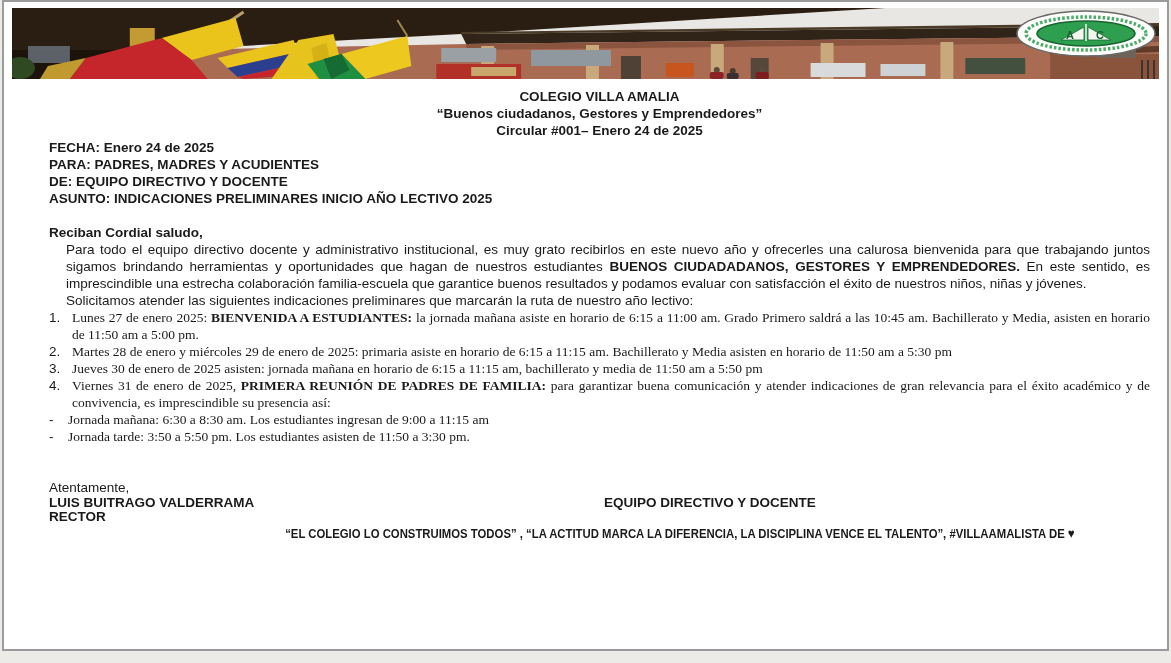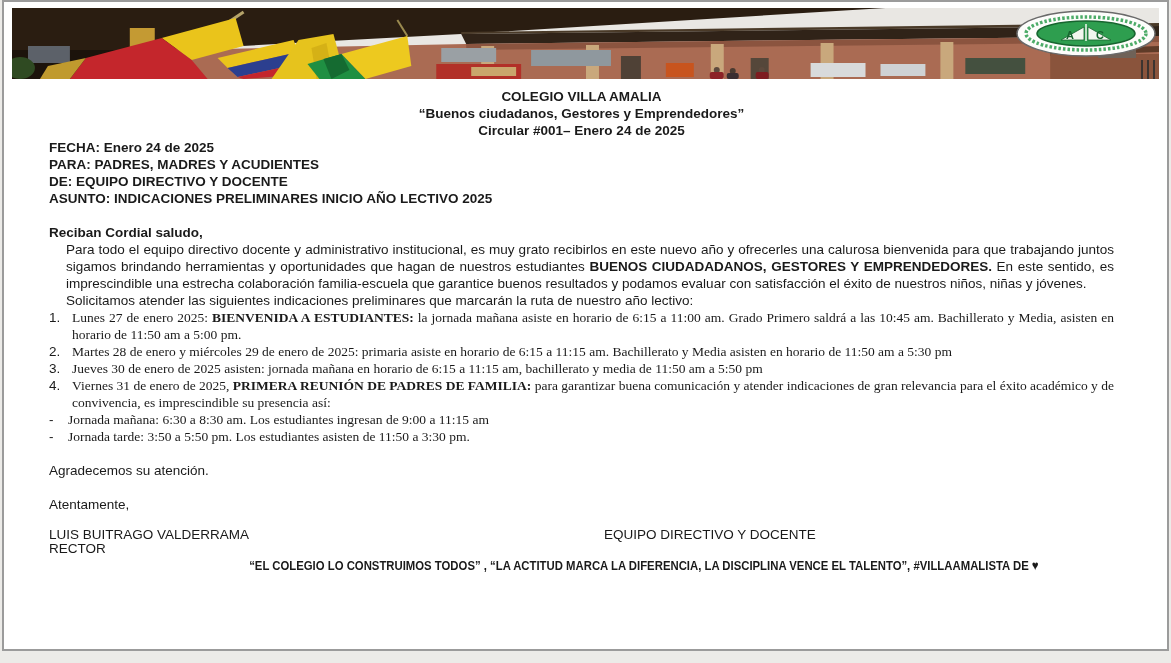--- a/index.html
+++ b/index.html
@@ -26,37 +26,36 @@
     overflow: hidden;
     background: #e9e7e3;
   }
   .banner svg.scene { display: block; width: 100%; height: 100%; }
   .logo {
     position: absolute;
     top: 2px; right: 2px;
     width: 142px; height: 47px;
   }
   .doc {
-    padding: 9px 53px 0 45px;
+    padding: 9px 17px 0 45px;
     font-size: 13.5px;
     line-height: 17px;
   }
   .center { text-align: center; }
   .bold { font-weight: bold; }
   .justify { text-align: justify; margin-left: 17px; }
   .blank { height: 17px; }
   .item { display: flex; }
   .item .marker { flex: 0 0 23px; }
   .item.dash .marker { flex: 0 0 19px; }
   .item .content { flex: 1 1 auto; text-align: justify; font-family: Liberation Serif, serif; }
   .sig-row {
     display: flex;
-    margin-top: 15px;
     line-height: 13.5px;
-    font-weight: normal;
+    font-weight: bold;
   }
   .sig-left { width: 555px; }
   .quote {
     text-align: right;
     font-weight: bold;
     margin-top: 2px;
     white-space: nowrap;
   }
   .quote-inner {
     display: inline-block;
@@ -186,21 +185,20 @@
     <div class="item dash">
       <span class="marker">-</span>
       <span class="content">Jornada mañana: 6:30 a 8:30 am. Los estudiantes ingresan de 9:00 a 11:15 am</span>
     </div>
     <div class="item dash">
       <span class="marker">-</span>
       <span class="content">Jornada tarde: 3:50 a 5:50 pm. Los estudiantes asisten de 11:50 a 3:30 pm.</span>
     </div>
 
     <div class="blank"></div>
-    <div>Agradecemos su atención.</div>
     <div class="blank"></div>
     <div>Atentamente,</div>
 
     <div class="sig-row">
       <div class="sig-left">
         <div>LUIS BUITRAGO VALDERRAMA</div>
         <div>RECTOR</div>
       </div>
       <div>EQUIPO DIRECTIVO Y DOCENTE</div>
     </div>

